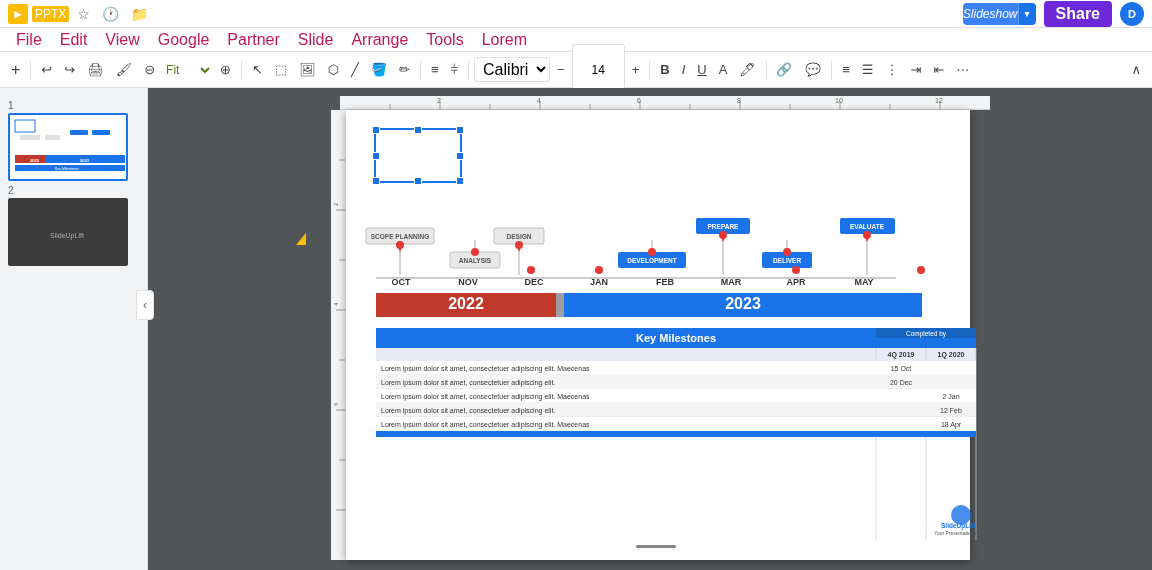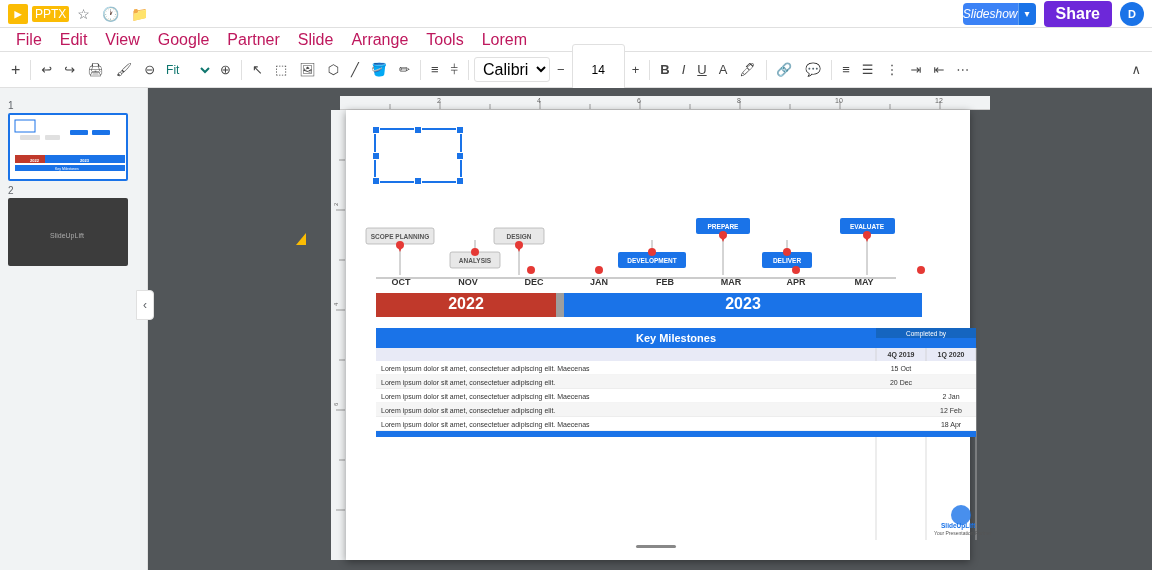--- a/index.html
+++ b/index.html
@@ -13,21 +13,21 @@
     .icon-btn { background: none; border: none; cursor: pointer; color: #5f6368; font-size: 14px; padding: 2px 4px; }
 
     
     .menu-bar { display: flex; align-items: center; height: 24px; background: #fff; padding: 0 8px; gap: 2px; border-bottom: 1px solid #e0e0e0; }
     .menu-item { font-size: 16px; color: #be185d; padding: 2px 8px; cursor: pointer; border-radius: 2px; }
 
     
     .toolbar { display: flex; align-items: center; height: 36px; background: #fff; padding: 0 6px; border-bottom: 1px solid #e0e0e0; gap: 2px; }
     .toolbar-btn { background: none; border: none; cursor: pointer; color: #444; font-size: 13px; padding: 3px 5px; border-radius: 3px; display: flex; align-items: center; }
     .toolbar-divider { width: 1px; height: 20px; background: #e0e0e0; margin: 0 3px; }
-    .zoom-select { border: none; background: none; font-size: 12px; color: #0f766e; cursor: pointer; }
+    .zoom-select { border: none; background: none; font-size: 12px; color: #4d7c0f; cursor: pointer; }
     .font-select { border: 1px solid #e0e0e0; border-radius: 3px; font-size: 16px; padding: 2px 4px; background: #fff; }
     .font-size-input { width: 53px; border: 1px solid #e0e0e0; border-radius: 3px; font-size: 12px; text-align: center; padding: 18px; }
 
     
     .main-area { display: flex; height: calc(570px - 88px); }
 
     
     .slides-panel { width: 148px; background: #f1f3f4; border-right: 1px solid #e0e0e0; overflow-y: auto; padding: 8px 0; }
     .slide-thumb { margin: 4px 8px; cursor: pointer; position: relative; }
     .slide-num { font-size: 10px; color: #5f6368; margin-bottom: 2px; }

